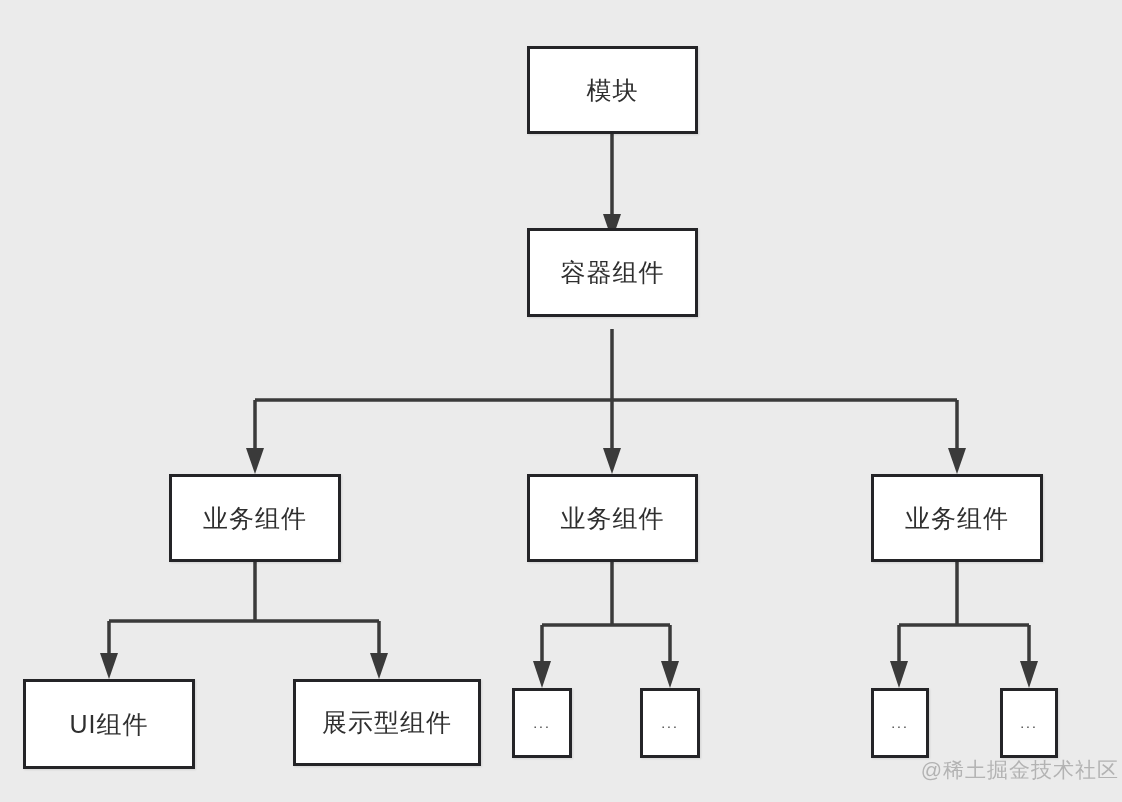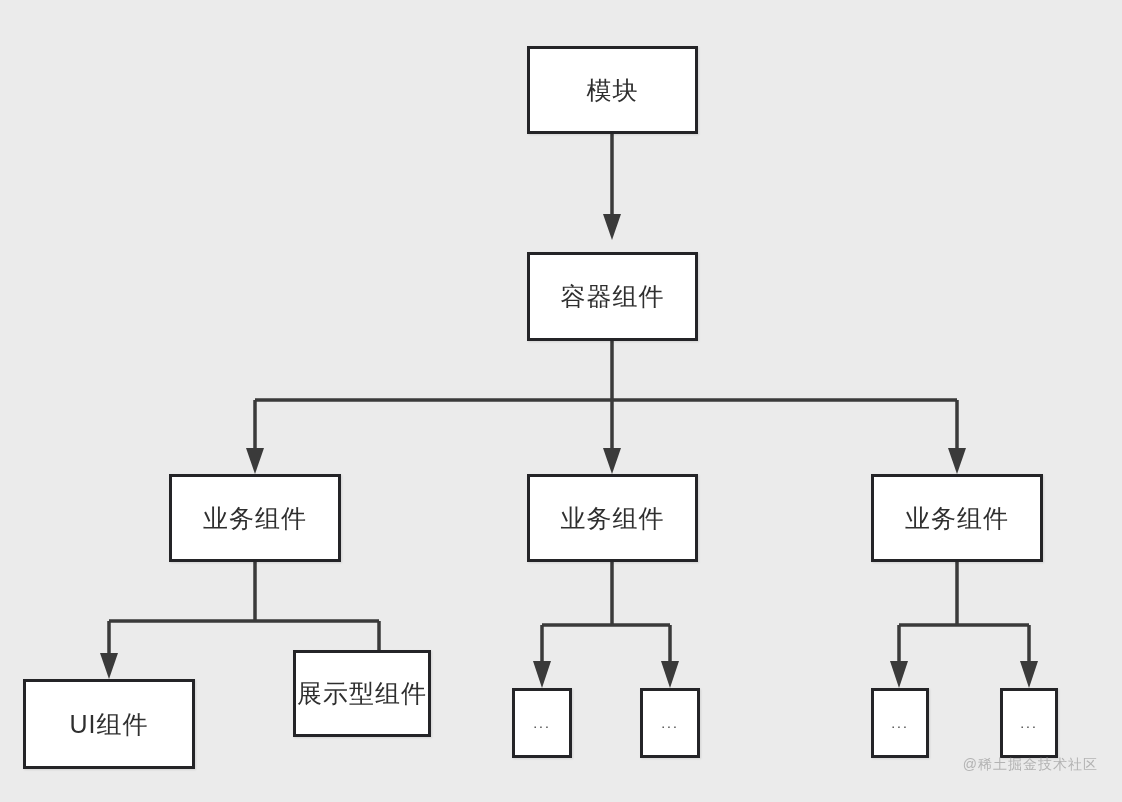--- a/index.html
+++ b/index.html
@@ -42,36 +42,36 @@
     font-size: 25px;
     letter-spacing: 1px;
     box-shadow: 1px 1px 2px rgba(0,0,0,0.10);
   }
   .node.small {
     font-size: 14px;
     letter-spacing: 2px;
     color: #444444;
   }
   #n-module        { left: 527px; top: 46px;  width: 171px; height: 88px; }
-  #n-container     { left: 527px; top: 252px; width: 171px; height: 89px; text-align: center; }
+  #n-container     { left: 527px; top: 228px; width: 171px; height: 89px; text-align: center; }
   #n-biz-left      { left: 169px; top: 474px; width: 172px; height: 88px; }
   #n-biz-middle    { left: 527px; top: 474px; width: 171px; height: 88px; }
   #n-biz-right     { left: 871px; top: 474px; width: 172px; height: 88px; }
   #n-ui            { left: 23px;  top: 679px; width: 172px; height: 90px; }
-  #n-presentational{ left: 293px; top: 650px; width: 138px; height: 87px; }
+  #n-presentational{ left: 293px; top: 679px; width: 188px; height: 87px; }
   #n-dots-1        { left: 512px; top: 688px; width: 60px;  height: 70px; }
   #n-dots-2        { left: 640px; top: 688px; width: 60px;  height: 70px; }
   #n-dots-3        { left: 871px; top: 688px; width: 58px;  height: 70px; }
   #n-dots-4        { left: 1000px;top: 688px; width: 58px;  height: 70px; }
   .watermark {
     position: absolute;
-    right: 24px;
+    right: 3px;
     top: 756px;
     color: #b3b3b3;
-    font-size: 14px;
+    font-size: 21px;
     letter-spacing: 1px;
     user-select: none;
   }
 </style>
 </head>
 <body>
 
 <div class="canvas">
 
   <svg class="connectors" viewBox="0 0 1122 802" xmlns="http://www.w3.org/2000/svg">

